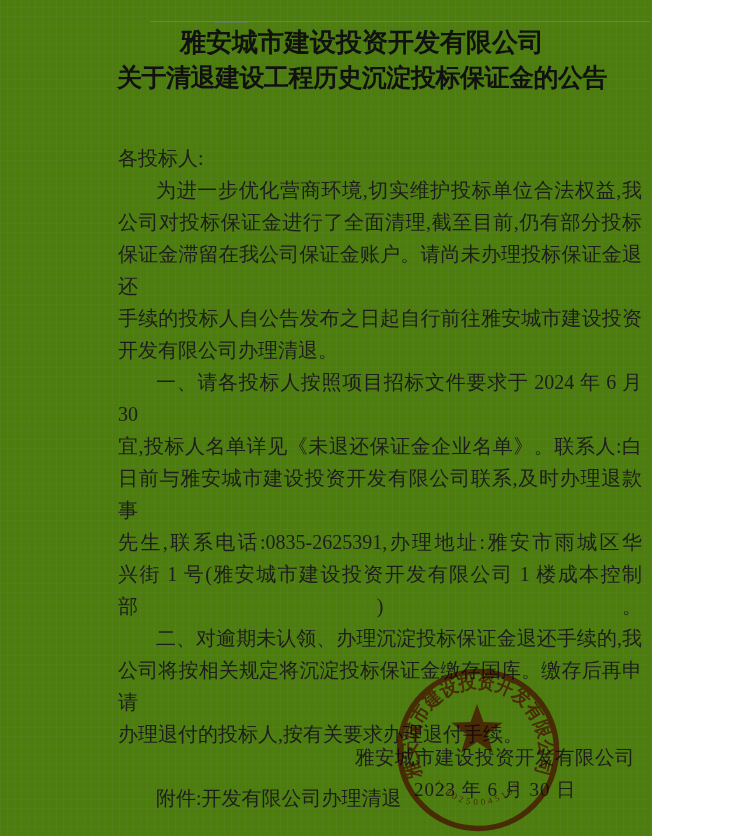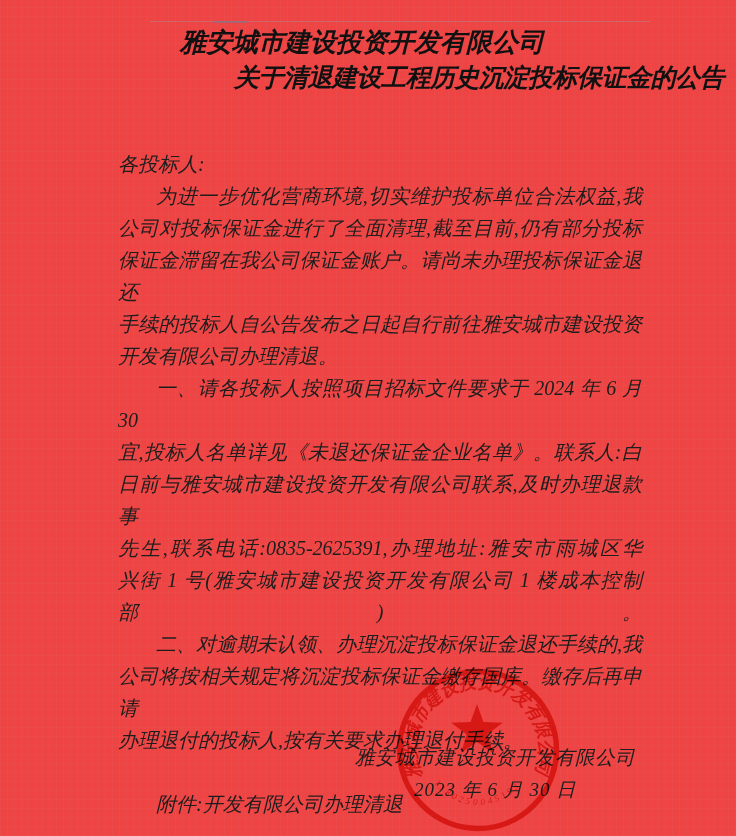--- a/index.html
+++ b/index.html
@@ -4,23 +4,22 @@
 <style>
   html,body{margin:0;padding:0;}
   body{
     width:736px;height:836px;
     background:#ffffff;
     font-family:"Liberation Serif","DejaVu Serif",serif;
     position:relative;
     overflow:hidden;
   }
   .page{
-    position:absolute;left:0;top:0;width:736px;height:836px;
-    background:#ef4444;
-    font-style:italic;
+    position:absolute;left:0;top:0;width:652px;height:836px;
+    background:#4d7c0f;
   }
   
   .page::before{
     content:"";position:absolute;inset:0;
     background:
       repeating-linear-gradient(90deg, rgba(170,182,200,0.055) 0 1px, transparent 1px 7px),
       repeating-linear-gradient(0deg, rgba(170,182,200,0.04) 0 1px, transparent 1px 9px);
     pointer-events:none;
   }
   .artifact-line{
@@ -29,23 +28,23 @@
   }
   .artifact-line-dark{
     position:absolute;left:214px;top:21px;width:34px;height:2px;
     background:rgba(110,122,148,0.55);
   }
   .title{
     position:absolute;left:0;width:724px;
     text-align:center;font-weight:bold;color:#111;
   }
   .title1{top:25px;font-size:26px;letter-spacing:0px;}
-  .title2{top:61px;font-size:25px;letter-spacing:-0.5px;text-align:right;}
+  .title2{top:61px;font-size:25px;letter-spacing:-0.5px;}
   .doc-body{
-    position:absolute;left:118px;top:148px;width:524px;
+    position:absolute;left:118px;top:142px;width:524px;
     font-size:20px;line-height:32px;color:#1d1d1d;
   }
   .bl{white-space:nowrap;}
   .just{text-align:justify;text-align-last:justify;white-space:normal;}
   .indent{text-indent:38px;}
   .line-attachment{margin-top:32px;}
   .signature{
     position:absolute;left:352px;top:746px;width:286px;
     color:#1d1d1d;text-align:center;
   }

